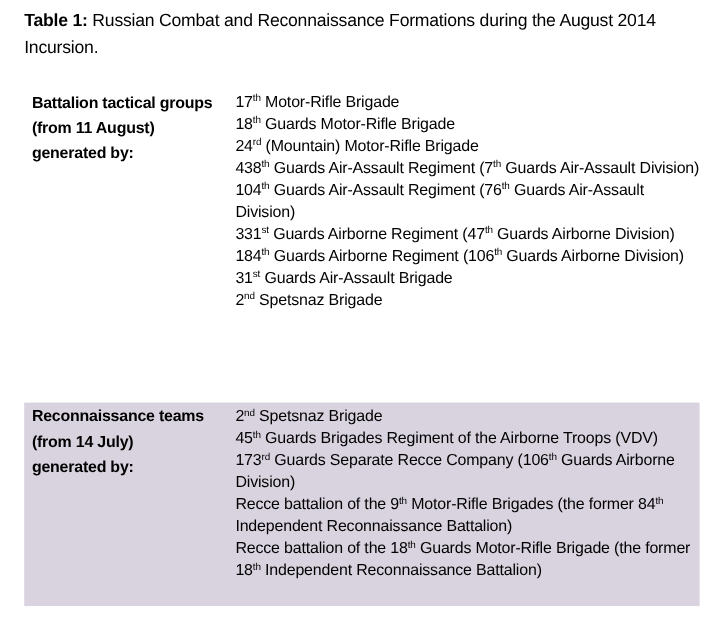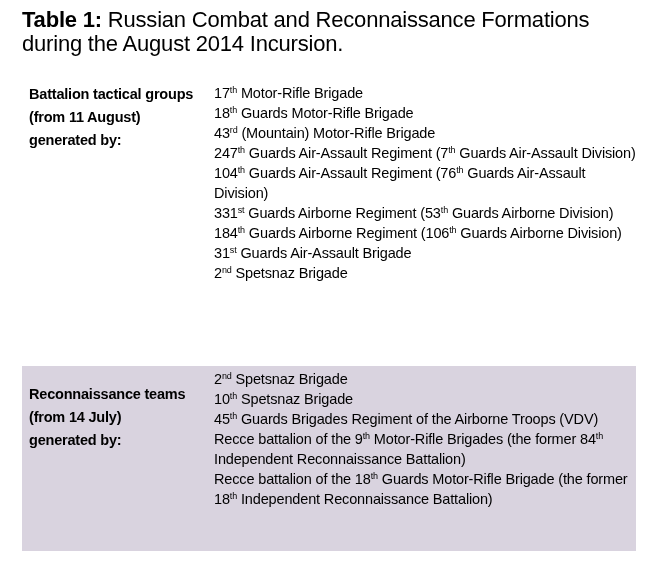--- a/index.html
+++ b/index.html
@@ -13,21 +13,21 @@
       position: relative;
       overflow: hidden;
       font-family: "Liberation Sans", "DejaVu Sans", sans-serif;
       color: #000000;
     }
     .caption {
       position: absolute;
       left: 22px;
       top: 8px;
       width: 625px;
-      font-size: 22px;
+      font-size: 16px;
       line-height: 24px;
       letter-spacing: -0.2px;
     }
     .caption .label {
       font-weight: bold;
     }
     .table {
       position: absolute;
       left: 22px;
       width: 614px;
@@ -77,38 +77,38 @@
 
   <div class="row" id="row-btg" style="height:284px;">
     <div class="row-head" style="padding-top:1px;">
       <div>Battalion tactical groups</div>
       <div>(from 11 August)</div>
       <div>generated by:</div>
     </div>
     <div class="row-body" style="padding-top:1px;">
       <span class="entry"><span>17</span><sup>th</sup><span> Motor-Rifle Brigade</span></span>
       <span class="entry"><span>18</span><sup>th</sup><span> Guards Motor-Rifle Brigade</span></span>
-      <span class="entry"><span>43</span><sup>rd</sup><span> (Mountain) Motor-Rifle Brigade</span></span>
-      <span class="entry"><span>247</span><sup>th</sup><span> Guards Air-Assault Regiment (7</span><sup>th</sup><span> Guards Air-Assault Division)</span></span>
+      <span class="entry"><span>24</span><sup>rd</sup><span> (Mountain) Motor-Rifle Brigade</span></span>
+      <span class="entry"><span>438</span><sup>th</sup><span> Guards Air-Assault Regiment (7</span><sup>th</sup><span> Guards Air-Assault Division)</span></span>
       <span class="entry"><span>104</span><sup>th</sup><span> Guards Air-Assault Regiment (76</span><sup>th</sup><span> Guards Air-Assault Division)</span></span>
-      <span class="entry"><span>331</span><sup>st</sup><span> Guards Airborne Regiment (53</span><sup>th</sup><span> Guards Airborne Division)</span></span>
+      <span class="entry"><span>331</span><sup>st</sup><span> Guards Airborne Regiment (47</span><sup>th</sup><span> Guards Airborne Division)</span></span>
       <span class="entry"><span>184</span><sup>th</sup><span> Guards Airborne Regiment (106</span><sup>th</sup><span> Guards Airborne Division)</span></span>
       <span class="entry"><span>31</span><sup>st</sup><span> Guards Air-Assault Brigade</span></span>
       <span class="entry"><span>2</span><sup>nd</sup><span> Spetsnaz Brigade</span></span>
     </div>
   </div>
 
   <div class="row shaded" style="height:185px;">
-    <div class="row-head" style="padding-top:17px;">
+    <div class="row-head" style="padding-top:2px;">
       <div>Reconnaissance teams</div>
       <div>(from 14 July)</div>
       <div>generated by:</div>
     </div>
     <div class="row-body" style="padding-top:3px;">
       <span class="entry"><span>2</span><sup>nd</sup><span> Spetsnaz Brigade</span></span>
-      <span class="entry"><span>10</span><sup>th</sup><span> Spetsnaz Brigade</span></span>
       <span class="entry"><span>45</span><sup>th</sup><span> Guards Brigades Regiment of the Airborne Troops (VDV)</span></span>
+      <span class="entry"><span>173</span><sup>rd</sup><span> Guards Separate Recce Company (106</span><sup>th</sup><span> Guards Airborne Division)</span></span>
       <span class="entry"><span>Recce battalion of the 9</span><sup>th</sup><span> Motor-Rifle Brigades (the former 84</span><sup>th</sup><span> Independent Reconnaissance Battalion)</span></span>
       <span class="entry"><span>Recce battalion of the 18</span><sup>th</sup><span> Guards Motor-Rifle Brigade (the former 18</span><sup>th</sup><span> Independent Reconnaissance Battalion)</span></span>
     </div>
   </div>
 
 </div>
 
 </body></html>

